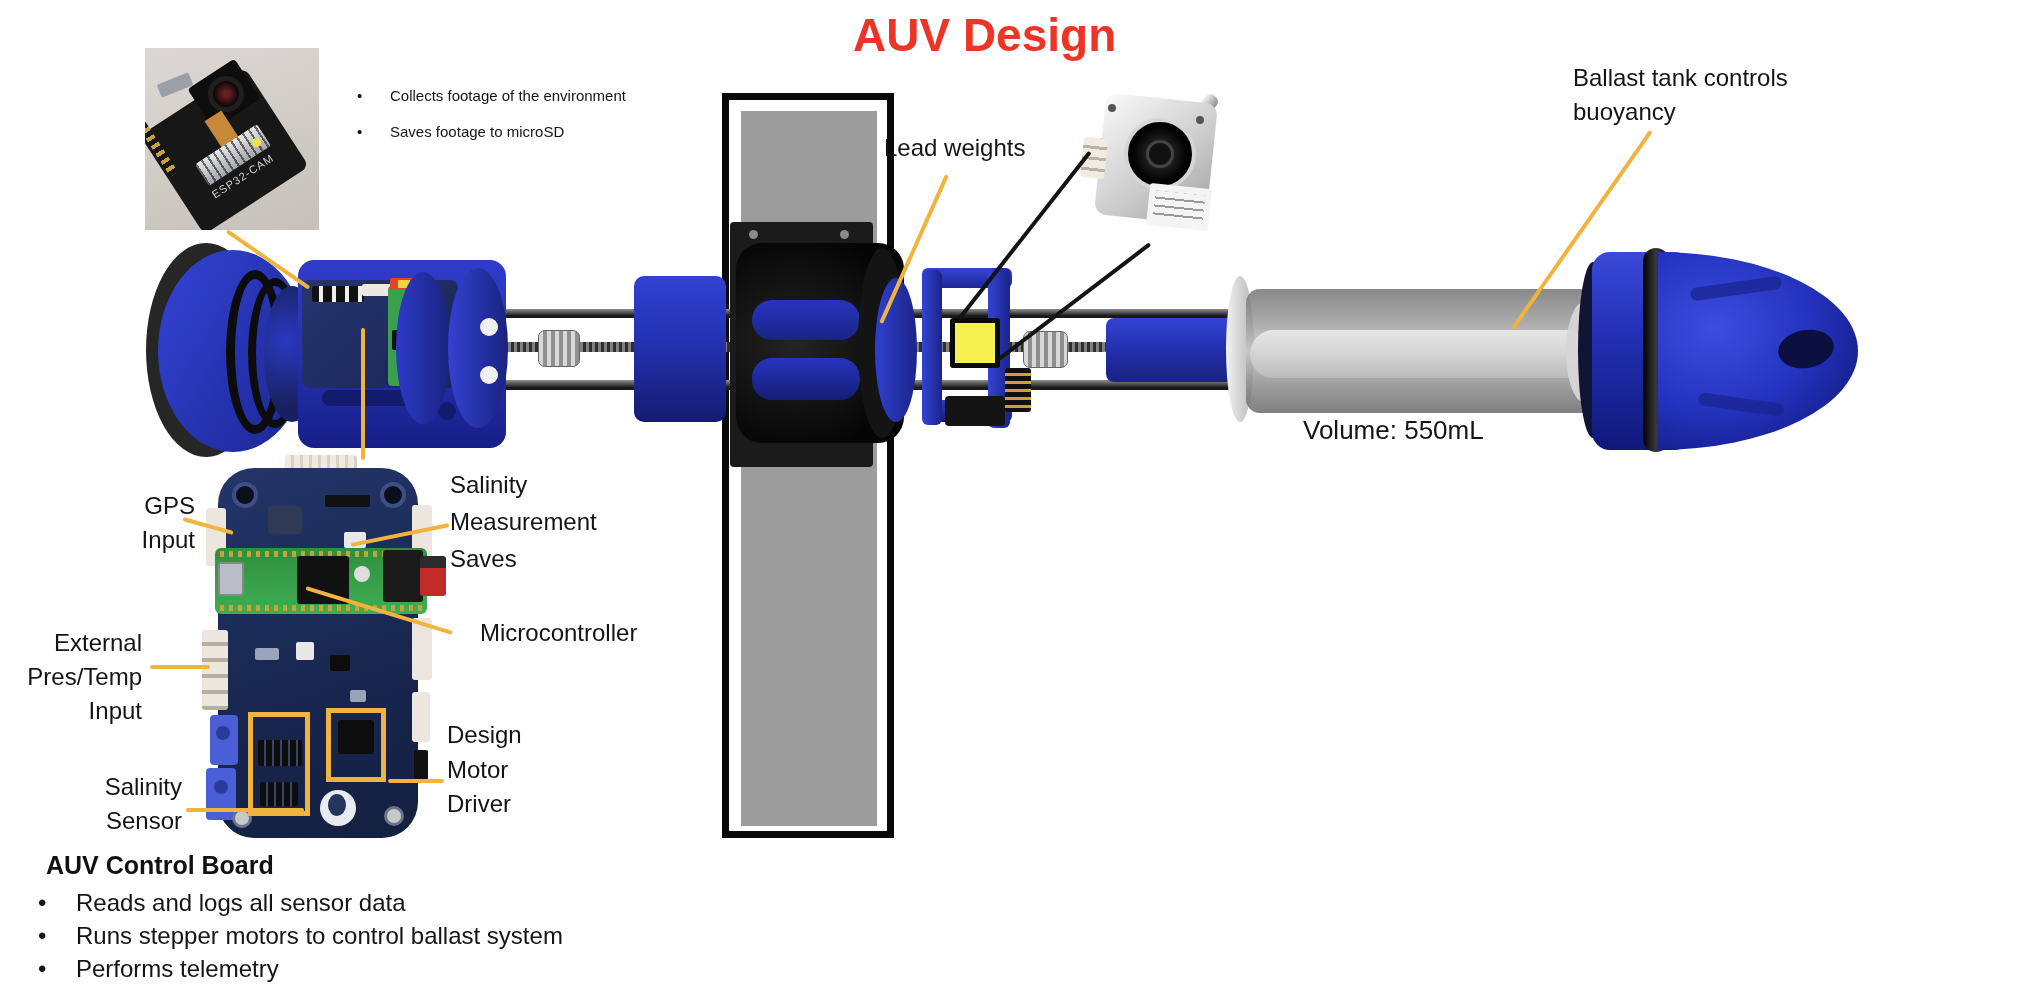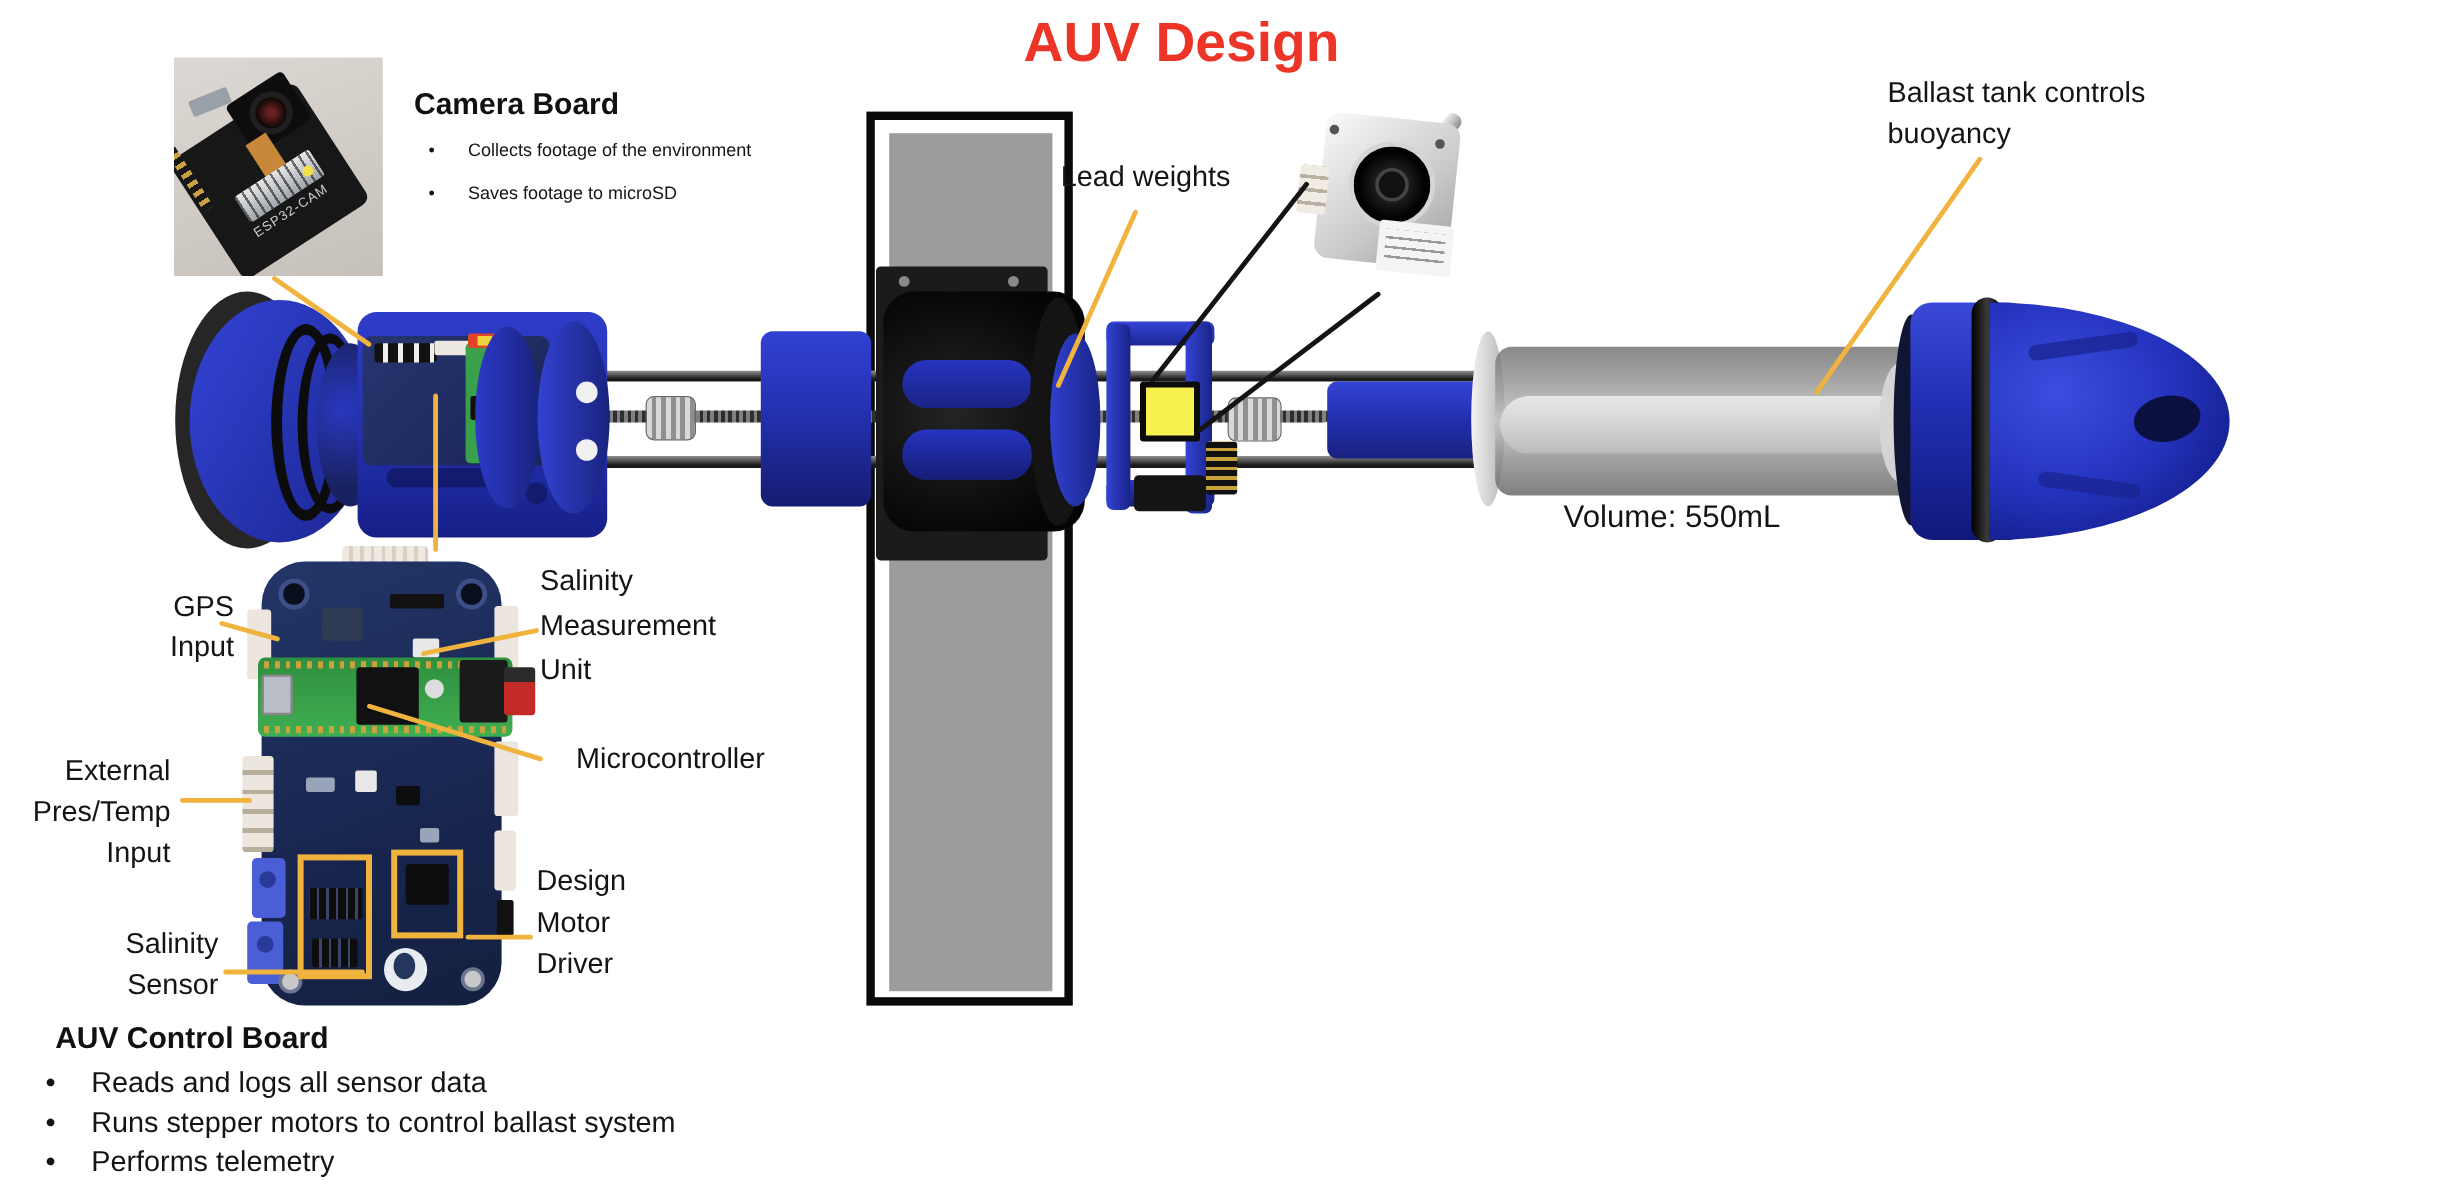--- a/index.html
+++ b/index.html
@@ -166,21 +166,20 @@
   <div class="co" style="left:186px;top:808px;width:118px;"></div>
   <div class="co" style="left:388px;top:779px;width:56px;"></div>
   <div class="co" style="left:947px;top:173px;width:162px;transform:rotate(114deg);"></div>
   <div class="co" style="left:1651px;top:129px;width:241px;transform:rotate(125deg);"></div>
   <div class="co cob" style="left:1090px;top:150px;width:212px;transform:rotate(128.1deg);"></div>
   <div class="co cob" style="left:1150px;top:242px;width:190px;transform:rotate(142.7deg);"></div>
 
   <div class="title" style="left:853px;top:8px;">AUV Design</div>
 
   <div class="abs" style="left:345px;top:72px;width:290px;">
-    <div class="h">Camera Board</div>
     <ul class="blt">
       <li>Collects footage of the environment</li>
       <li>Saves footage to microSD</li>
     </ul>
   </div>
 
   <div class="lbl" style="left:884px;top:131px;">Lead weights</div>
 
 
   <div class="lbl" style="left:1573px;top:61px;">
@@ -191,21 +190,21 @@
   <div class="lbl" style="left:1303px;top:413px;font-size:26px;">Volume: 550mL</div>
 
   <div class="lbl" style="left:105px;top:489px;width:90px;text-align:right;">
     <div>GPS</div>
     <div>Input</div>
   </div>
 
   <div class="lbl" style="left:450px;top:466px;line-height:37px;">
     <div>Salinity</div>
     <div>Measurement</div>
-    <div>Unit</div>
+    <div>Saves</div>
   </div>
 
   <div class="lbl" style="left:480px;top:616px;">Microcontroller</div>
 
   <div class="lbl" style="left:20px;top:626px;width:122px;text-align:right;">
     <div>External</div>
     <div>Pres/Temp</div>
     <div>Input</div>
   </div>
 

